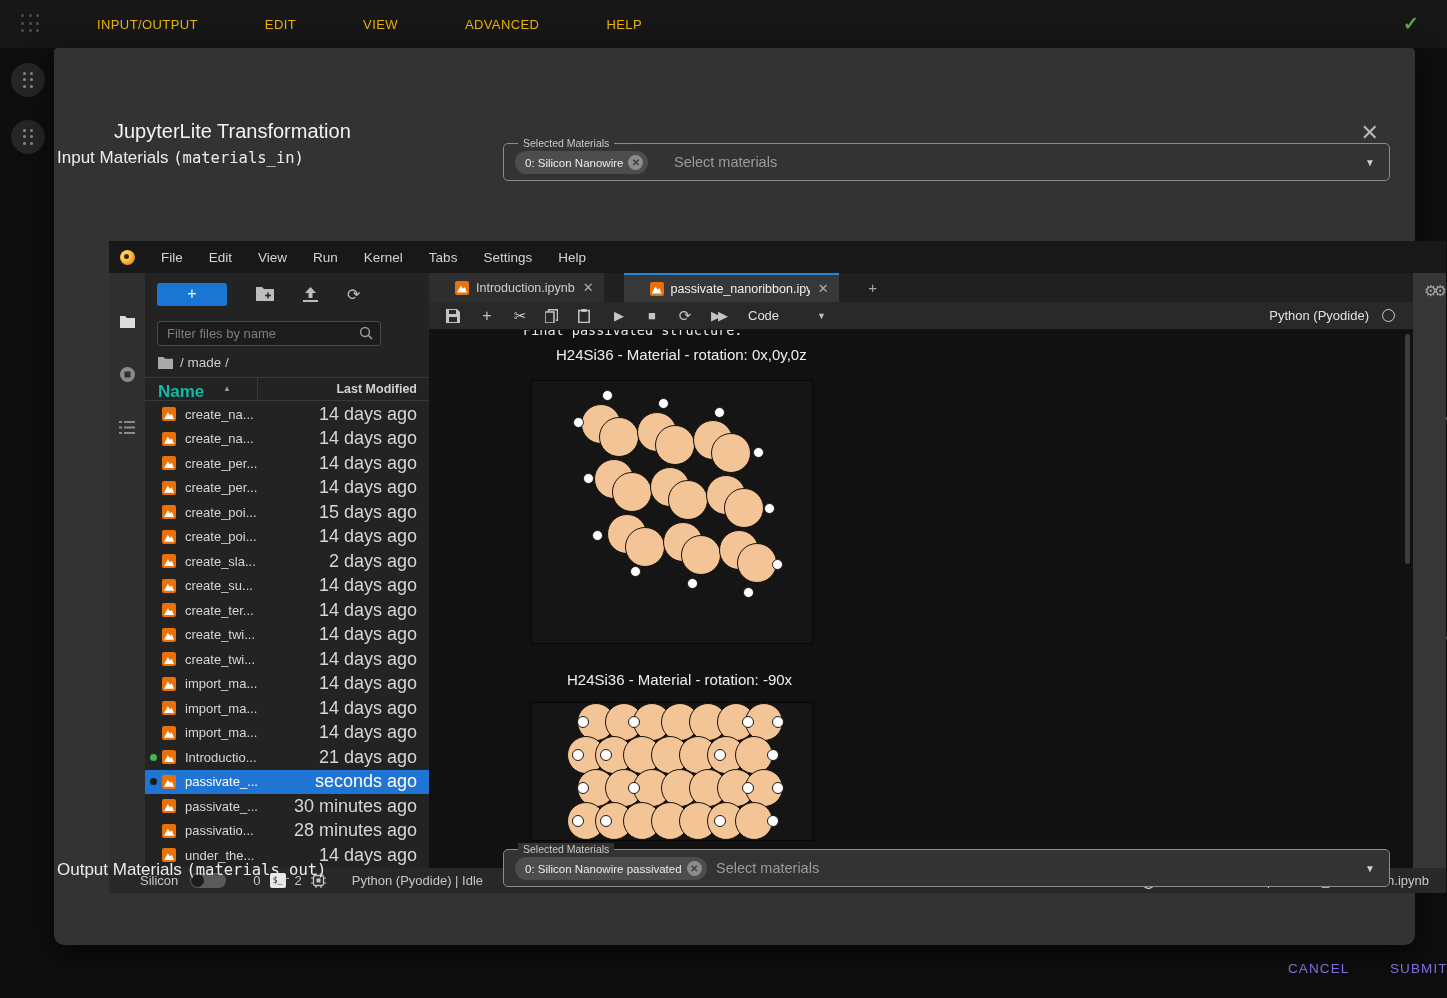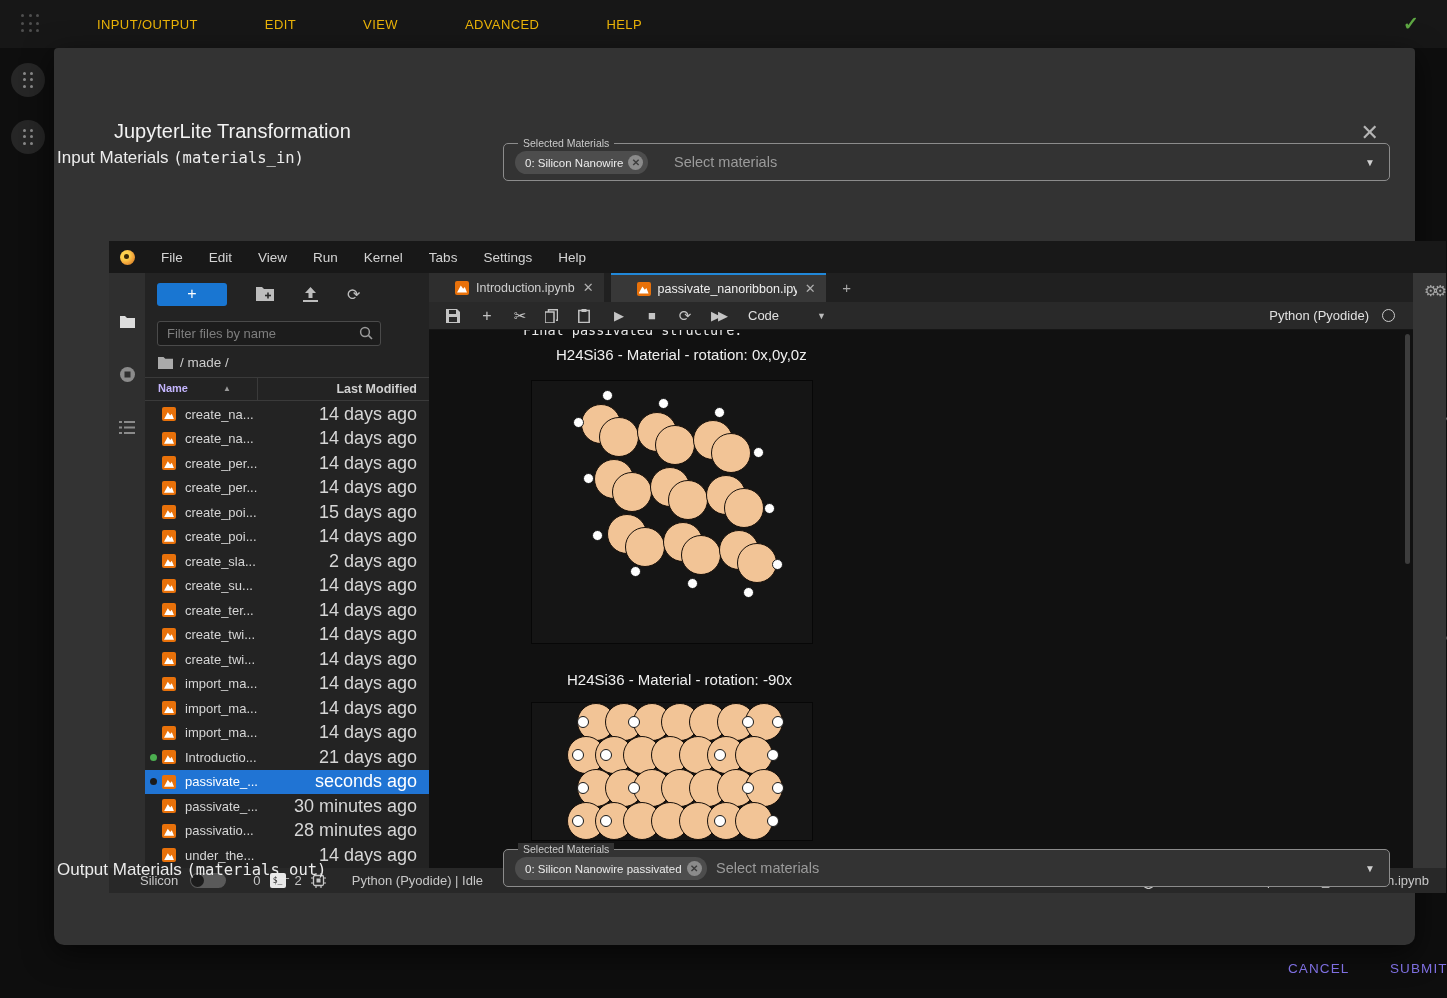--- a/index.html
+++ b/index.html
@@ -69,42 +69,42 @@
     border:1px solid #4a4a4a; border-radius:3px; color:#cfcfcf; font-size:13px; padding:0 26px 0 9px;
     font-family:"Liberation Sans", sans-serif; }
   #fb-filter::placeholder { color:#7e7e7e; }
   #fb-search-icon { position:absolute; left:214px; top:53px; }
 
   #fb-breadcrumb { position:absolute; left:13px; top:82px; display:flex; align-items:center; gap:7px;
     color:#cccccc; font-size:13.5px; }
 
   #fb-header { position:absolute; left:0; top:104px; width:284px; height:24px;
     border-top:1px solid #3a3a3a; border-bottom:1px solid #3a3a3a; }
-  #fb-header .hname { position:absolute; left:13px; top:4px; color:#c4b5fd; font-size:11px; font-weight:bold; }
+  #fb-header .hname { position:absolute; left:13px; top:4px; color:#14b8a6; font-size:17px; font-weight:bold; }
   #fb-header .hsort { position:absolute; left:78px; top:6px; color:#9a9a9a; font-size:8px; }
   #fb-header .hdiv { position:absolute; left:112px; top:0; width:1px; height:23px; background:#3a3a3a; }
   #fb-header .hmod { position:absolute; right:12px; top:4px; color:#d0d0d0; font-size:12.5px; font-weight:bold; }
 
   #file-list { position:absolute; left:0; top:129px; width:284px; height:466px; overflow:hidden; }
   .file-row { position:relative; width:284px; height:24.5px; display:flex; align-items:center; cursor:pointer; }
   .file-row.selected { background:#2074d4; }
   .row-dot { position:absolute; left:5px; width:7px; height:7px; border-radius:50%; }
   .nb-icon { width:14px; height:14px; border-radius:2px; background:#e8710a; margin-left:17px;
     position:relative; flex:none; }
   .nb-icon::after { content:""; position:absolute; left:2px; top:2px; width:10px; height:10px;
     background:#fff; clip-path:polygon(0 100%, 38% 30%, 62% 62%, 78% 45%, 100% 100%); }
   .file-name { color:#d6d6d6; font-size:13px; margin-left:9px; white-space:nowrap; }
   .file-date { position:absolute; right:12px; color:#d6d6d6; font-size:18px; }
   .file-row.selected .file-name, .file-row.selected .file-date { color:#ffffff; }
 
   
   #nb-panel { left:320px; top:32px; width:984px; height:595px; background:#1d1d1d; }
   #tabbar { position:absolute; left:0; top:0; width:984px; height:29px; background:#202020; display:flex; }
   .jtab { position:relative; height:29px; display:flex; align-items:center; padding:0 10px 0 9px;
-    background:#2e2e2e; margin-right:7px; cursor:pointer; max-width:215px;text-align:right; }
+    background:#2e2e2e; margin-right:20px; cursor:pointer; max-width:215px;text-align:right; }
   .jtab.active { background:#383838; border-top:2px solid #2188d9; }
   .jtab .tab-label { color:#cfcfcf; font-size:12.5px; margin-left:7px; white-space:nowrap;
     overflow:hidden; max-width:158px; }
   .jtab.active .tab-label { color:#eeeeee; }
   .tab-close { color:#b0b0b0; font-size:13px; margin-left:8px; cursor:pointer; }
   #tab-add { width:28px; height:29px; color:#a8a8a8; font-size:15px; display:flex; align-items:center;
     justify-content:center; cursor:pointer; }
 
   #nb-toolbar { position:absolute; left:0; top:29px; width:984px; height:28px; background:#292929;
     border-bottom:1px solid #161616; display:flex; align-items:center; }

